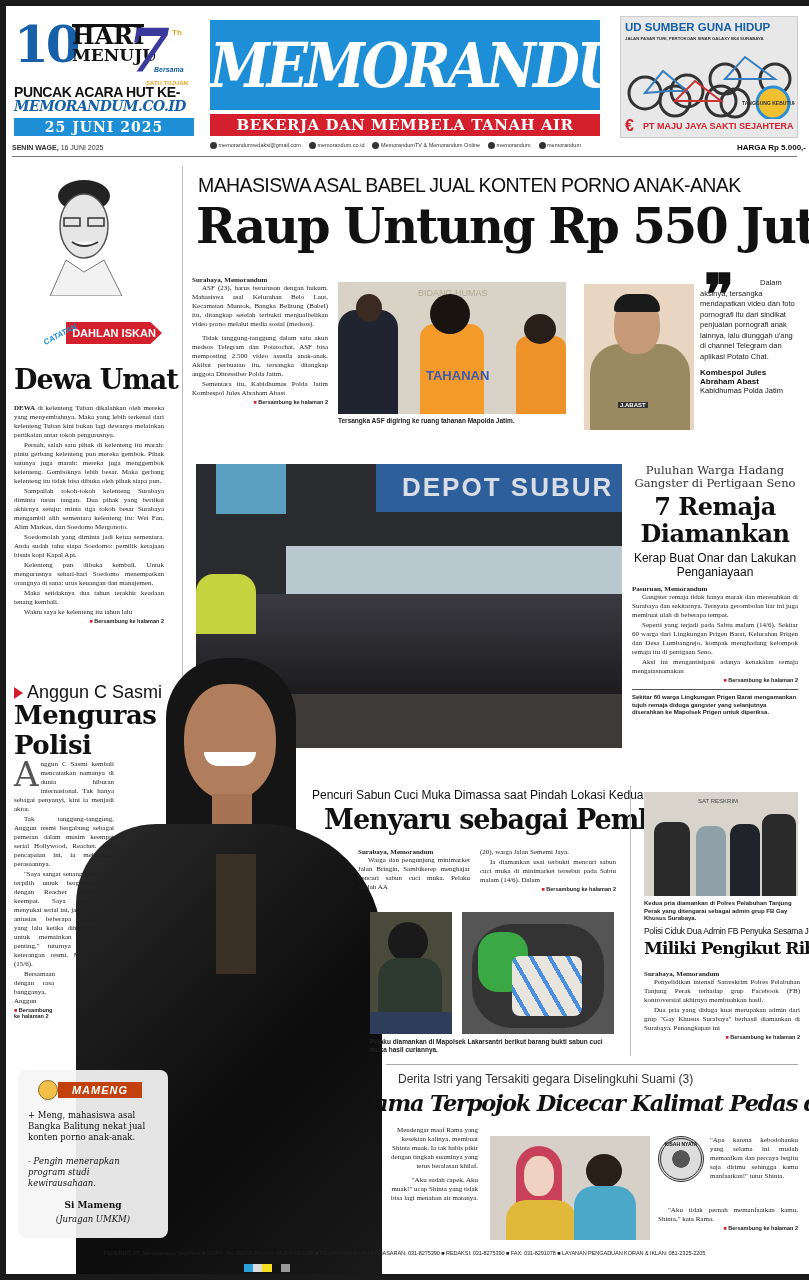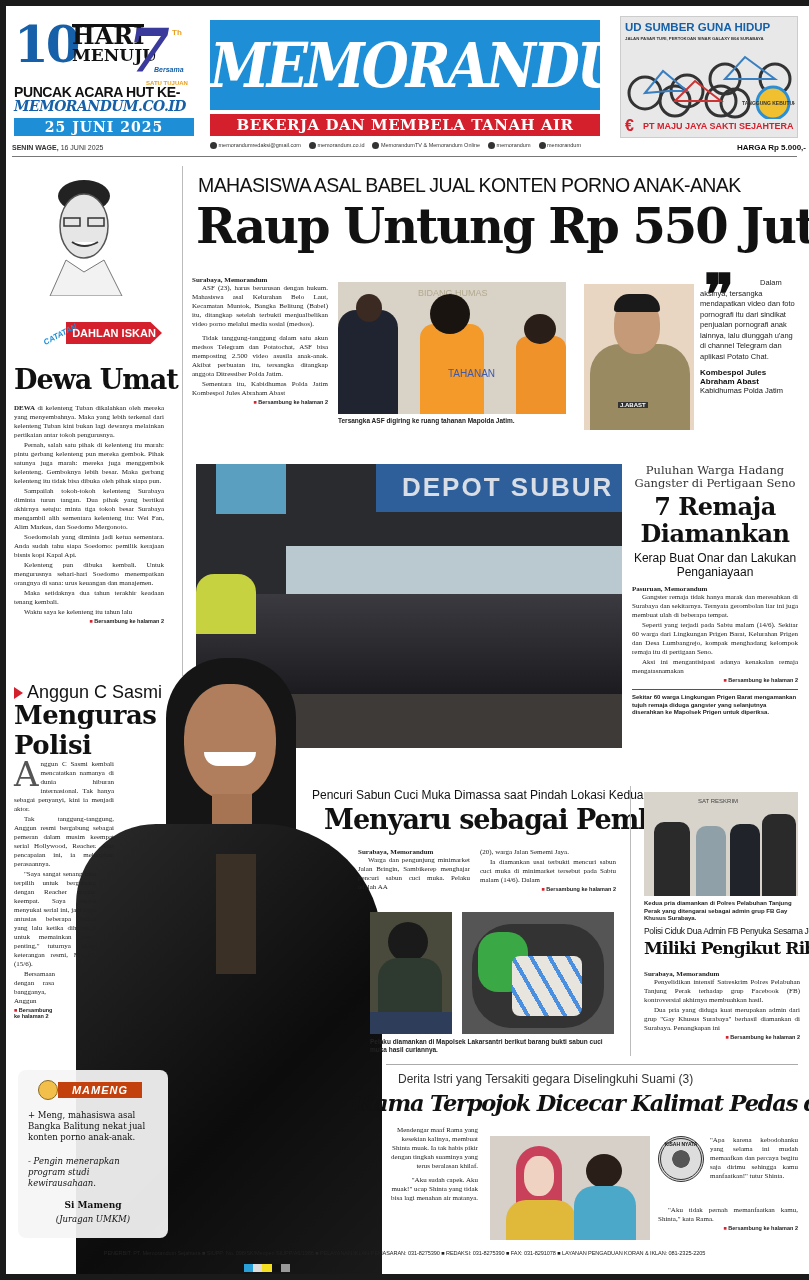--- a/index.html
+++ b/index.html
@@ -125,21 +125,21 @@
     <p class="body">Sementara itu, Kabidhumas Polda Jatim Kombespol Jules Abraham Abast</p>
     <div class="cont">Bersambung ke halaman 2</div>
   </div>
 
   <div class="photo" style="left:332px;top:276px;width:228px;height:132px;background:#d9d2c6;">
     <div class="abs sans" style="left:80px;top:6px;font-size:9px;color:#b3a98f;">BIDANG HUMAS</div>
     <div class="abs" style="left:0;top:28px;width:60px;height:104px;background:#1f2430;border-radius:18px 18px 0 0;"></div>
     <div class="abs" style="left:18px;top:12px;width:26px;height:28px;background:#3a2a22;border-radius:50%;"></div>
     <div class="abs" style="left:82px;top:42px;width:64px;height:90px;background:#f39a2b;border-radius:14px 14px 0 0;"></div>
     <div class="abs" style="left:92px;top:12px;width:40px;height:40px;background:#1a1410;border-radius:50%;"></div>
-    <div class="abs sans" style="left:88px;top:86px;font-size:10px;font-weight:normal;color:#3a5ab0;margin-left:22px;">TAHANAN</div>
+    <div class="abs sans" style="left:88px;top:86px;font-size:13px;font-weight:bold;color:#3a5ab0;">TAHANAN</div>
     <div class="abs" style="left:178px;top:54px;width:50px;height:78px;background:#f0922a;border-radius:12px 12px 0 0;"></div>
     <div class="abs" style="left:186px;top:32px;width:32px;height:30px;background:#2a1e18;border-radius:50%;"></div>
   </div>
   <div class="abs caption" style="left:332px;top:411px;width:240px;">Tersangka ASF digiring ke ruang tahanan Mapolda Jatim.</div>
 
   <div class="photo" style="left:578px;top:278px;width:110px;height:146px;background:#e8d6c2;">
     <div class="abs" style="left:6px;top:60px;width:100px;height:90px;background:#9a8a62;border-radius:30px 30px 0 0;"></div>
     <div class="abs" style="left:30px;top:14px;width:46px;height:56px;background:#c49a78;border-radius:45%;"></div>
     <div class="abs" style="left:30px;top:10px;width:46px;height:18px;background:#1a1a1a;border-radius:20px 20px 4px 4px;"></div>
     <div class="abs sans" style="left:34px;top:118px;font-size:6px;font-weight:bold;color:#fff;background:#333;padding:0 2px;">J.ABAST</div>

